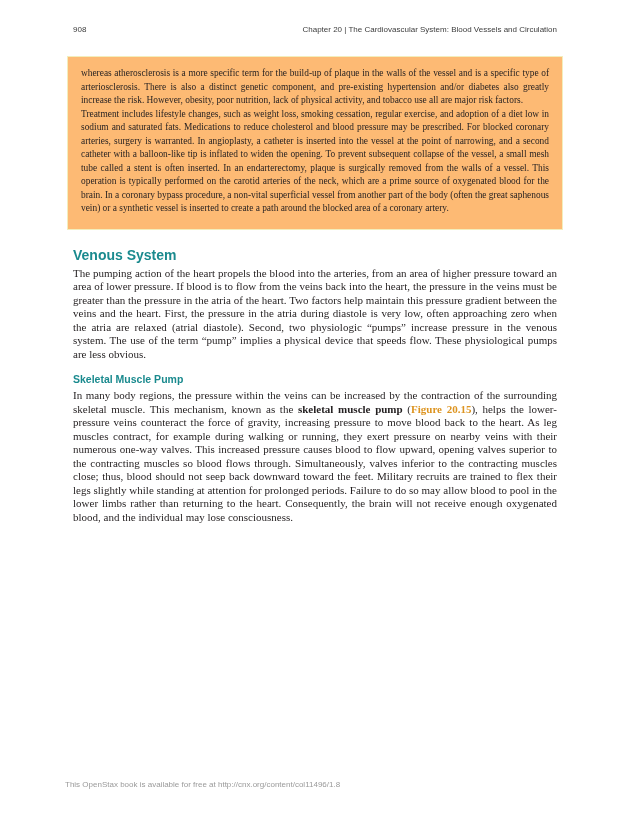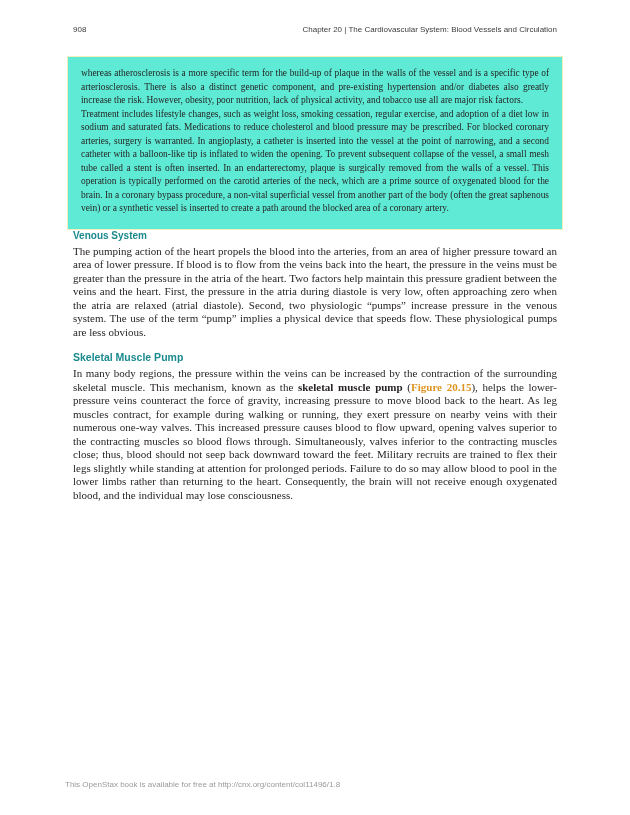--- a/index.html
+++ b/index.html
@@ -22,33 +22,34 @@
     font-family: "Liberation Sans", sans-serif;
     font-size: 8px;
     color: #3c3c3c;
     gap: 28px;
   }
   .content {
     margin: 0 73px;
   }
   .note-box {
     margin: 22px -6px 0 -6px;
-    background: #5eead4;
+    background: #fdba74;
     border: 1px solid #f3eebc;
     padding: 10px 13px 13px 13px;
   }
   .note-box p {
     font-size: 9.4px;
     line-height: 13.5px;
     text-align: justify;
   }
   .note-box p + p { }
   .section-title {
+    margin-top: 17px;
     font-family: "Liberation Sans", sans-serif;
-    font-size: 10px;
+    font-size: 14px;
     font-weight: bold;
     color: #1a8a8e;
   }
   .body-para {
     margin-top: 4px;
     font-size: 11px;
     line-height: 13.5px;
     text-align: justify;
   }
   .subsection-title {

